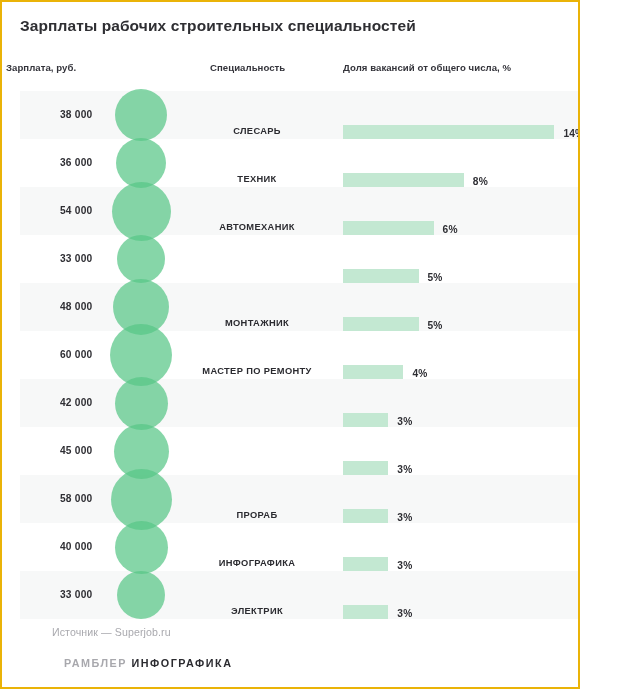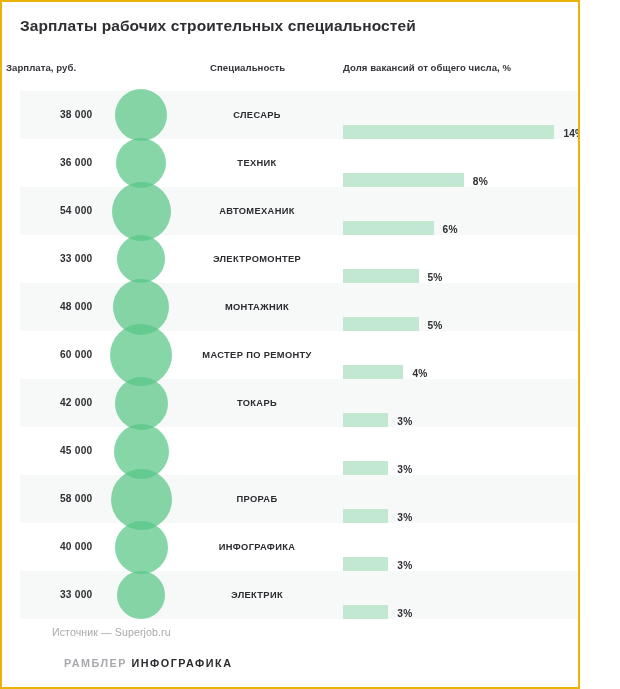--- a/index.html
+++ b/index.html
@@ -84,21 +84,21 @@
     font-weight: bold;
     color: #2e2e33;
     letter-spacing: 0.2px;
     white-space: nowrap;
     margin-left: 16px;
   }
   .cell-spec {
     position: absolute;
     left: 185px;
     width: 140px;
-    top: 0;
+    top: 16px;
     height: 48px;
     line-height: 48px;
     text-align: center;
     font-size: 9.3px;
     font-weight: bold;
     color: #2b2b30;
     letter-spacing: 0.35px;
     white-space: nowrap;
   }
   .bar-wrap {
@@ -209,21 +209,20 @@
         <div class="cell-salary">54 000</div>
         <div class="cell-spec">АВТОМЕХАНИК</div>
         <div class="bar-wrap">
           <div class="bar" style="width: 90.6px; background: rgb(195, 232, 210);"></div>
           <div class="bar-label">6%</div>
         </div>
       </div>
       <div class="row">
         <div class="stripe"></div>
         <div class="cell-salary">33 000</div>
-        <div class="cell-spec">ЭЛЕКТРОМОНТЕР</div>
         <div class="bar-wrap">
           <div class="bar" style="width: 75.5px; background: rgb(195, 232, 210);"></div>
           <div class="bar-label">5%</div>
         </div>
       </div>
       <div class="row odd">
         <div class="stripe"></div>
         <div class="cell-salary">48 000</div>
         <div class="cell-spec">МОНТАЖНИК</div>
         <div class="bar-wrap">
@@ -236,21 +235,20 @@
         <div class="cell-salary">60 000</div>
         <div class="cell-spec">МАСТЕР ПО РЕМОНТУ</div>
         <div class="bar-wrap">
           <div class="bar" style="width: 60.4px; background: rgb(195, 232, 210);"></div>
           <div class="bar-label">4%</div>
         </div>
       </div>
       <div class="row odd">
         <div class="stripe"></div>
         <div class="cell-salary">42 000</div>
-        <div class="cell-spec">ТОКАРЬ</div>
         <div class="bar-wrap">
           <div class="bar" style="width: 45.3px; background: rgb(195, 232, 210);"></div>
           <div class="bar-label">3%</div>
         </div>
       </div>
       <div class="row">
         <div class="stripe"></div>
         <div class="cell-salary">45 000</div>
         <div class="bar-wrap">
           <div class="bar" style="width: 45.3px; background: rgb(195, 232, 210);"></div>

